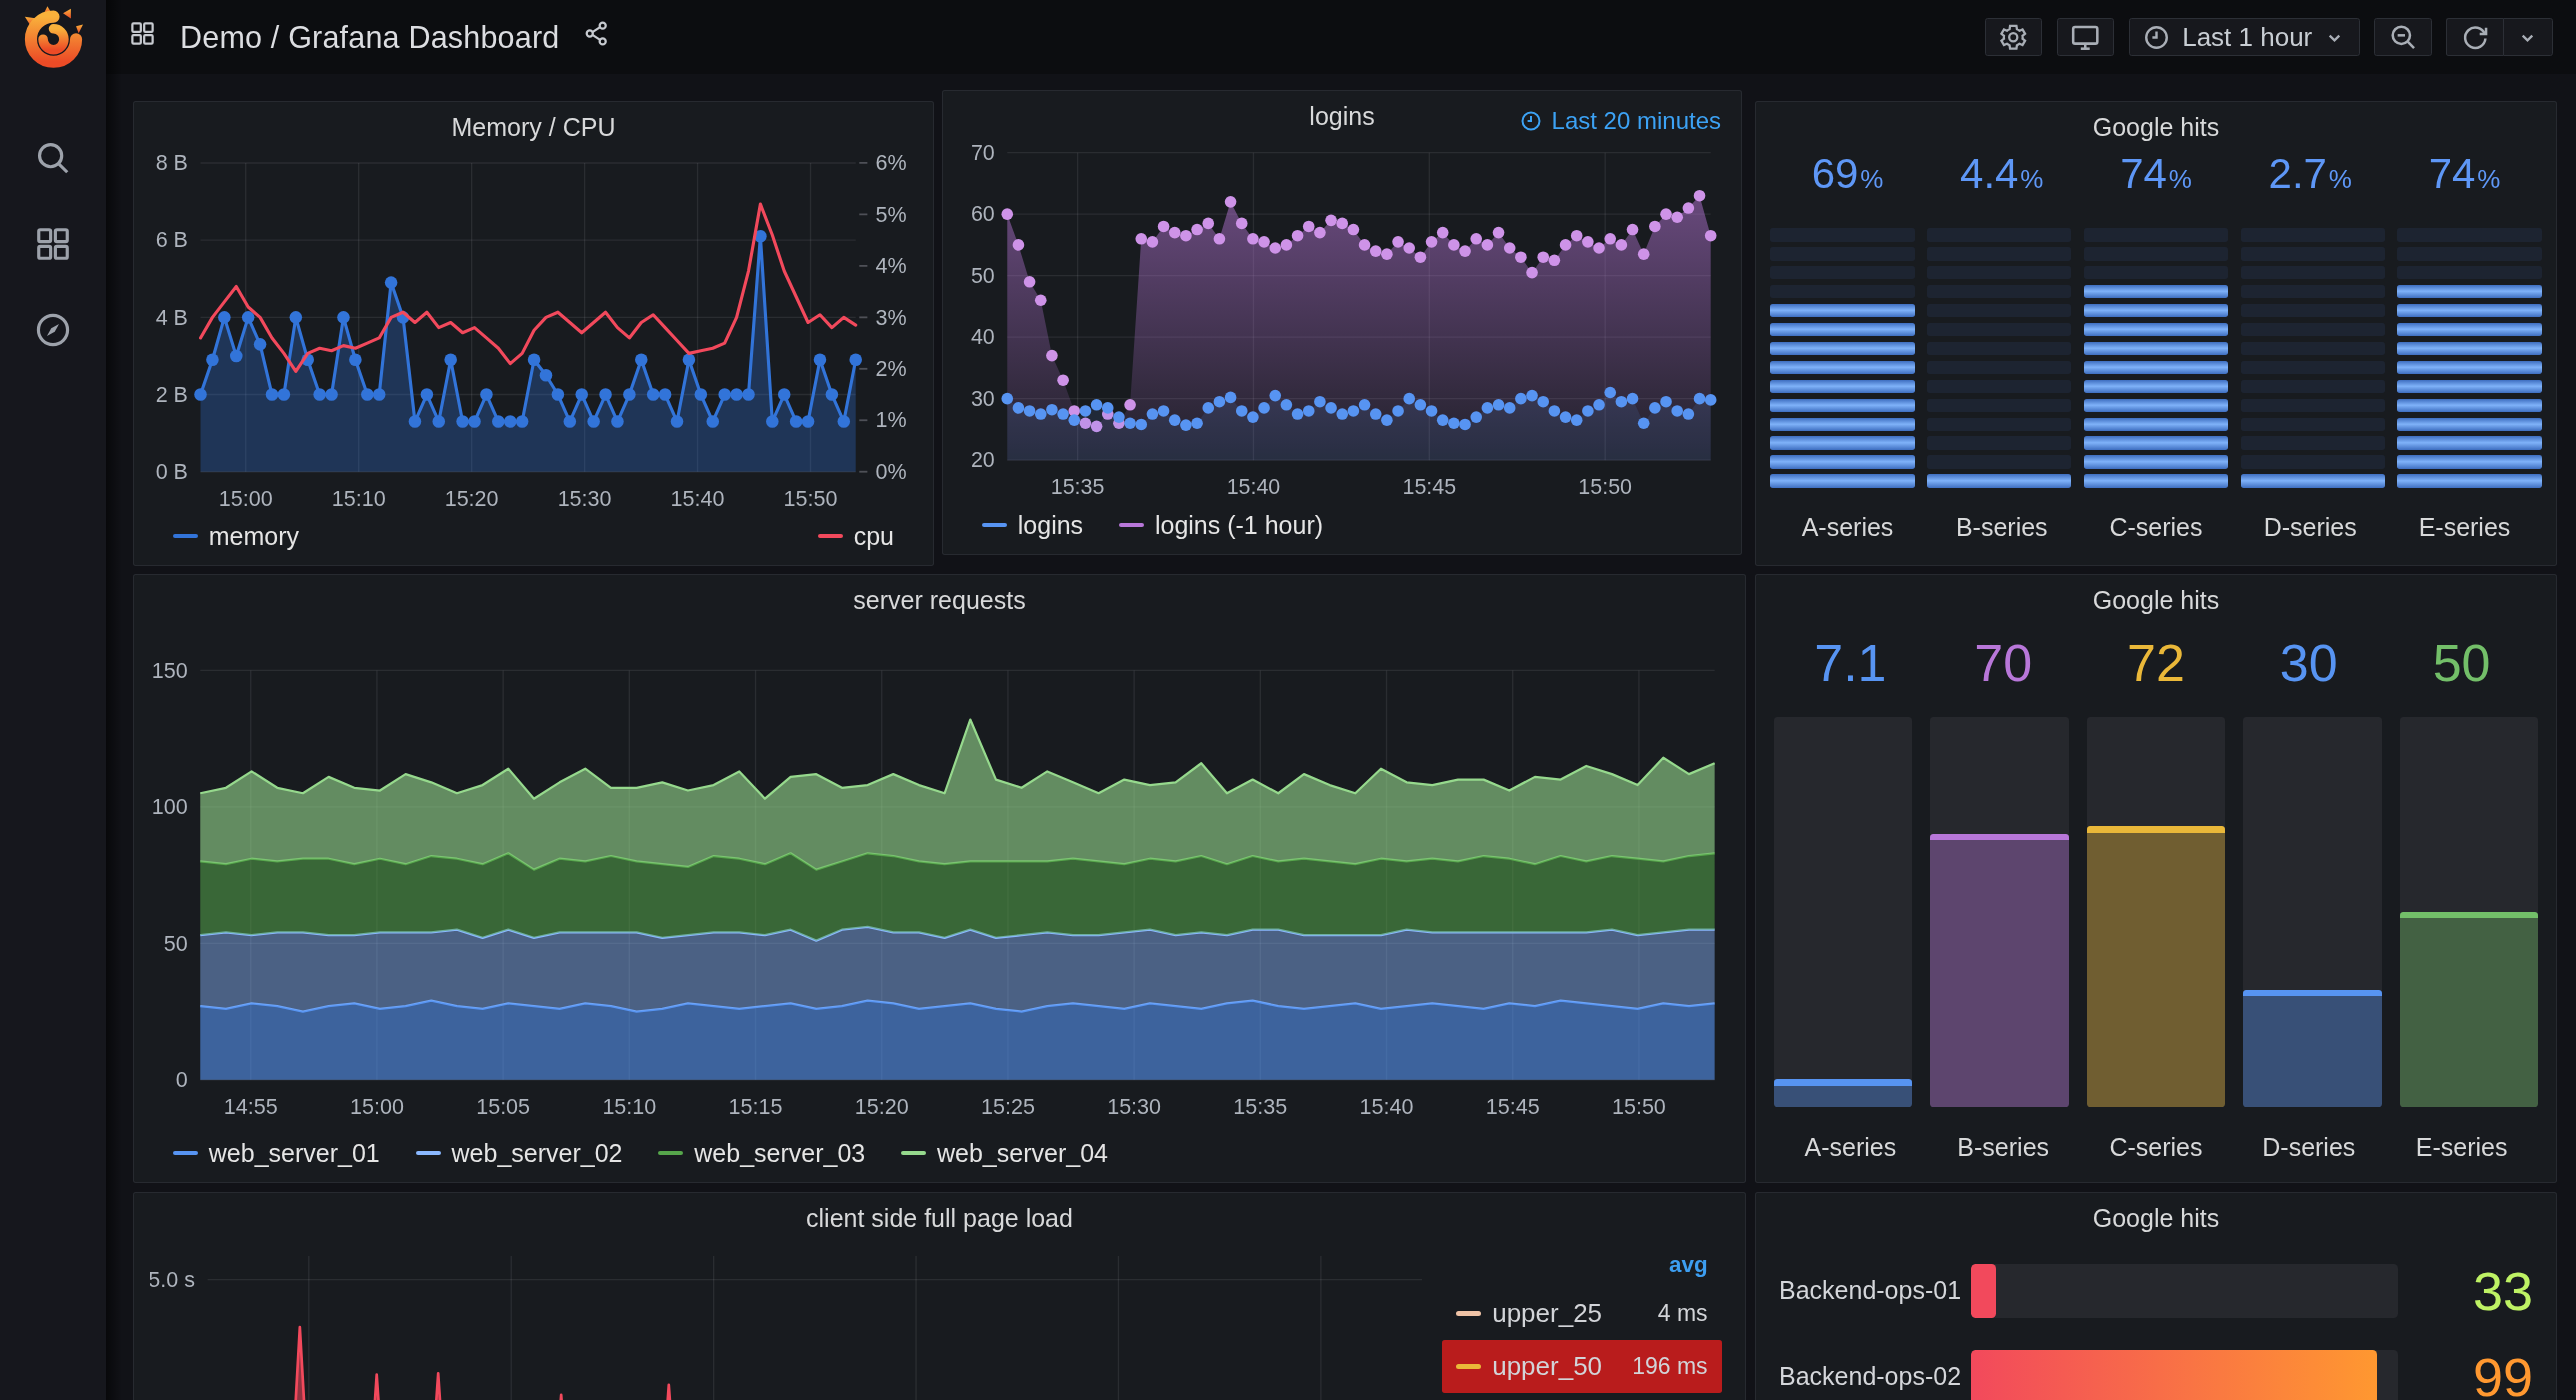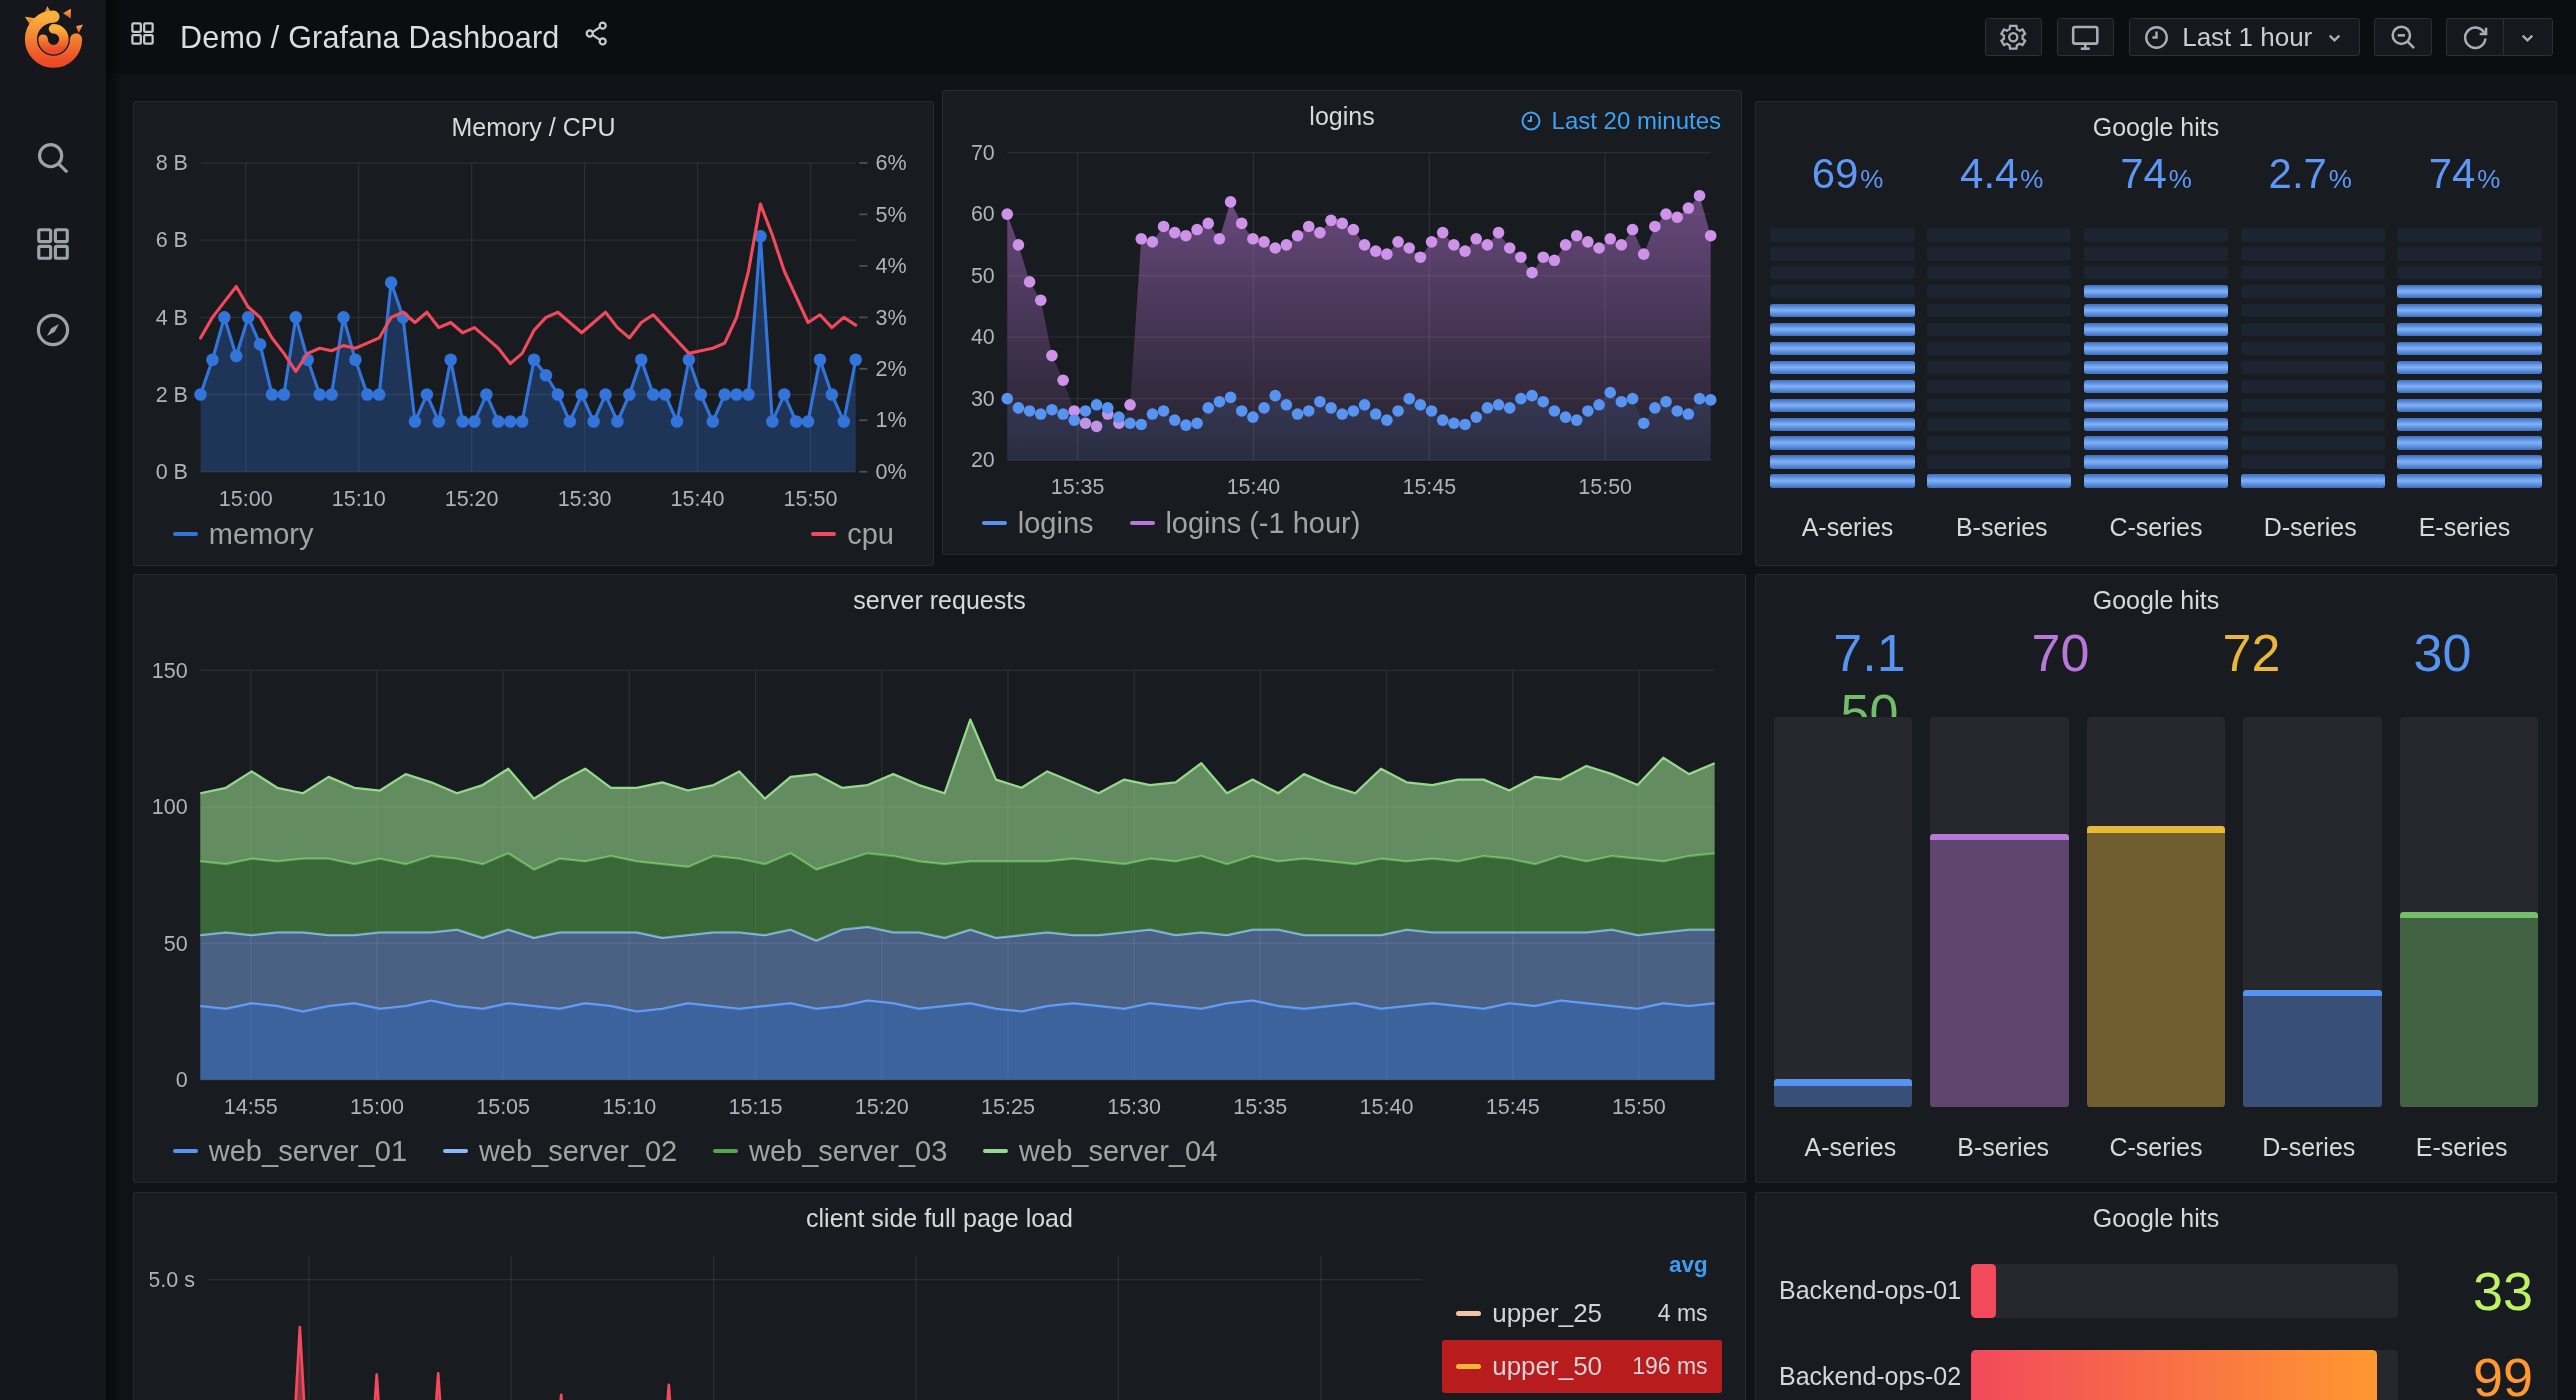--- a/index.html
+++ b/index.html
@@ -61,21 +61,21 @@
   
   #c-memcpu { position: absolute; left: 16px; right: 16px; top: 52px;  height: 359px; }
   #c-logins { position: absolute; left: 16px; right: 16px; top: 52px;  height: 359px; }
   #c-server { position: absolute; left: 16px; right: 16px; top: 63px;  height: 485px; }
   #c-client { position: absolute; left: 16px; right: 312px; top: 54px; height: 377px; }
   
   .legend { position: absolute; left: 39px; right: 39px; bottom: 14.4px; display: flex; gap: 36px; align-items: center; }
   .legend.split { justify-content: space-between; }
   .lg-item { display: flex; align-items: center; gap: 10.8px; cursor: pointer; }
   .lg-dash { width: 25px; height: 4.5px; border-radius: 2.7px; }
-  .lg-label { font-size: 29px; color: #a3a3a3; }
+  .lg-label { font-size: 25px; color: #e5e5e5; }
   
   .badge {
     position: absolute; top: 16px; right: 20px; display: flex; align-items: center; gap: 9px;
     color: #3CA2F4; font-size: 24px; font-weight: 500; cursor: pointer;
   }
   .badge svg { stroke: #3CA2F4; }
   
   .led-values { position: absolute; top: 48px; left: 14.4px; right: 14.4px; height: 66px;
     display: grid; grid-template-columns: repeat(5,1fr); }
   .led-value { display: flex; align-items: baseline; justify-content: center; color: #5E97F6; font-weight: 500; }
@@ -84,21 +84,21 @@
   .led-cells { position: absolute; top: 126px; bottom: 77px; left: 14.4px; right: 14.4px;
     display: grid; grid-template-columns: repeat(5,1fr); column-gap: 12.6px; }
   .led-col { display: flex; flex-direction: column; gap: 5.4px; }
   .led-cell { flex: 1; border-radius: 2.7px; background: #1D2431; }
   .led-cell.lit { background: linear-gradient(180deg,#3E6EC0 0%, #7FB2F9 48%, #3E6EC0 100%); }
   .gauge-labels { position: absolute; bottom: 23px; left: 14.4px; right: 14.4px;
     display: grid; grid-template-columns: repeat(5,1fr); }
   .gauge-label { text-align: center; font-size: 25px; color: #D8D9DA; }
   
   .vbar-values { position: absolute; top: 48px; left: 18px; right: 18px; height: 79px;
-    display: grid; grid-template-columns: repeat(4,1fr); }
+    display: grid; grid-template-columns: repeat(5,1fr); }
   .vbar-value { display: grid; place-items: center; font-size: 52px; font-weight: 500; }
   .vbar-tracks { position: absolute; top: 142px; bottom: 75px; left: 18px; right: 18px;
     display: grid; grid-template-columns: repeat(5,1fr); gap: 18px; }
   .vtrack { background: #26282D; border-radius: 3.6px; position: relative; overflow: hidden; }
   .vbar-body { position: absolute; bottom: 0; left: 0; right: 0; border-radius: 3.6px 3.6px 0 0; }
   .vbar-cap { position: absolute; top: 0; left: 0; right: 0; height: 6.3px; border-radius: 3.6px 3.6px 0 0; }
   .vbar-labels { position: absolute; bottom: 20px; left: 18px; right: 18px;
     display: grid; grid-template-columns: repeat(5,1fr); }
   
   .hbar-rows { position: absolute; top: 59px; left: 23px; right: 23px; }

